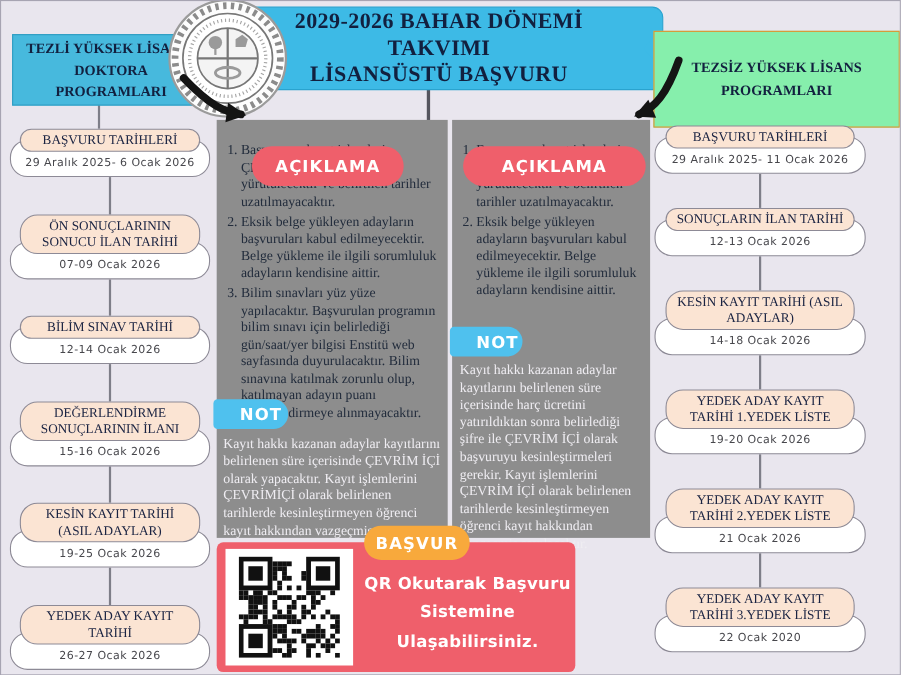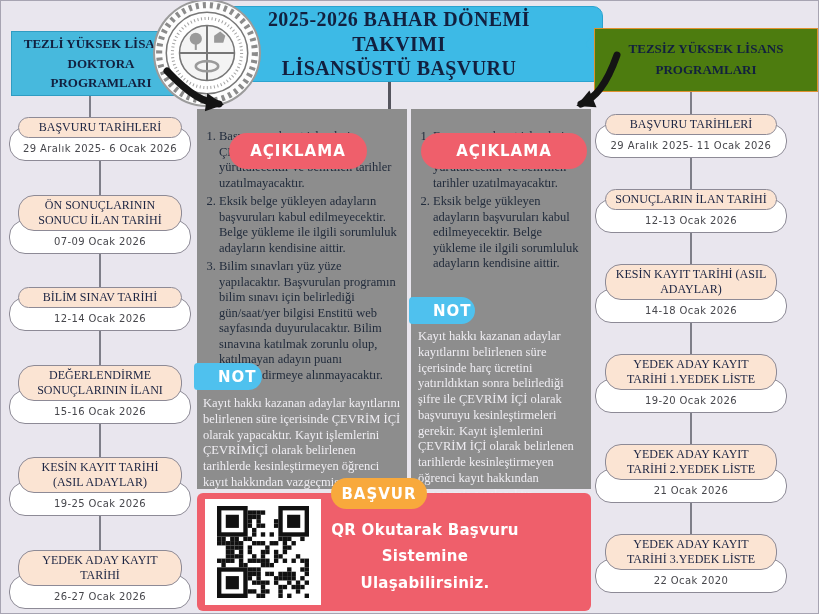--- a/index.html
+++ b/index.html
@@ -17,21 +17,21 @@
           color:#12203f;line-height:1.22;letter-spacing:.4px;}
   .banner-connector{position:absolute;left:387px;top:78px;width:3px;height:55px;background:#55555e;z-index:1;}
 
   
   .logo{position:absolute;left:150px;top:-4px;width:112px;height:112px;z-index:4;}
 
   
   .prog{position:absolute;display:flex;align-items:center;justify-content:center;text-align:center;
         font-family:"Liberation Serif","DejaVu Serif",serif;font-weight:bold;color:#12203f;z-index:2;}
   .prog-left{left:10px;top:30px;width:158px;height:63px;background:#47b9dd;border:1px solid #2f9cc2;font-size:13px;line-height:1.5;padding:0 10px;}
-  .prog-right{left:593px;top:27px;width:182px;height:62px;background:#4d7c0f;border:1px solid #e0922f;font-size:13px;line-height:1.6;padding:0 20px;}
+  .prog-right{left:593px;top:27px;width:182px;height:62px;background:#86efac;border:1px solid #e0922f;font-size:13px;line-height:1.6;padding:12px 20px;}
   .vline{position:absolute;width:2px;background:#7e7e88;z-index:0;}
   .pl-conn{left:88px;top:93px;height:23px;}
   .pr-conn{left:689px;top:89px;height:24px;}
 
   
   .timeline{position:absolute;display:flex;flex-direction:column;z-index:2;}
   .timeline-left{left:8px;top:116px;width:182px;height:492px;}
   .timeline-right{left:594px;top:113px;width:192px;height:479px;}
   .tl-item{flex:0 0 auto;position:relative;}
   .tl-pill{position:relative;z-index:2;margin:0 auto;width:90%;background:#fbe4d3;border:1.5px solid #8d8a96;
@@ -57,42 +57,42 @@
   .note-badge{position:absolute;background:#4fc1ee;border-radius:4px 14px 14px 4px;color:#fff;font-weight:bold;
               font-size:15px;letter-spacing:1px;display:flex;align-items:center;padding-left:24px;z-index:3;box-sizing:border-box;}
   .nb-left{left:-3px;top:254px;width:68px;height:27px;}
   .nb-right{left:-2px;top:188px;width:66px;height:27px;}
   .note-text{position:absolute;font-family:"Liberation Serif","DejaVu Serif",serif;font-size:12.5px;
              line-height:1.26;color:#efedf2;}
   .nt-left{left:6px;top:287px;width:198px;}
   .nt-right{left:7px;top:220px;width:166px;}
 
   
-  .apply-panel{position:absolute;left:196px;top:492px;width:394px;height:118px;background:#ef5f6b;border-radius:6px;z-index:2;}
+  .apply-panel{position:absolute;left:196px;top:492px;width:326px;height:118px;background:#ef5f6b;border-radius:6px;z-index:2;}
   .apply-badge{position:absolute;left:330px;top:477px;width:96px;height:31px;background:#f8a93c;border-radius:16px;
                display:flex;align-items:center;justify-content:center;color:#fff;font-weight:bold;font-size:15px;
                letter-spacing:1px;z-index:4;}
   .qr-tile{position:absolute;left:8px;top:6px;width:116px;height:106px;background:#fff;display:flex;
            align-items:center;justify-content:center;}
   .qr-tile .qr{width:92px;height:92px;}
   .apply-text{position:absolute;left:130px;top:24px;width:196px;text-align:center;color:#fff;font-weight:bold;
               font-size:15px;line-height:1.75;letter-spacing:.3px;}
 
   
   .arrows{position:absolute;left:0;top:0;z-index:5;pointer-events:none;}
 </style>
 </head>
 <body>
 
 <div class="poster">
 
   <div class="banner-connector"></div>
 
   <div class="banner">
-    <div class="t-line">2025-2026 BAHAR DÖNEMİ</div>
+    <div class="t-line">2029-2026 BAHAR DÖNEMİ</div>
     <div class="t-line">TAKVIMI</div>
     <div class="t-line">LİSANSÜSTÜ BAŞVURU</div>
   </div>
 
   <div class="logo">
     <svg viewBox="0 0 110 110" width="112" height="112">
       <circle cx="55" cy="55" r="52" fill="#fdfdfd" stroke="#9b9b9b" stroke-width="2"></circle>
       <circle cx="55" cy="55" r="47" fill="none" stroke="#8b8b8b" stroke-width="6" stroke-dasharray="3 4"></circle>
       <circle cx="55" cy="55" r="40" fill="#ffffff" stroke="#777" stroke-width="1.5"></circle>
       <circle cx="55" cy="55" r="34" fill="none" stroke="#a5a5a5" stroke-width="3" stroke-dasharray="1 2.5"></circle>

